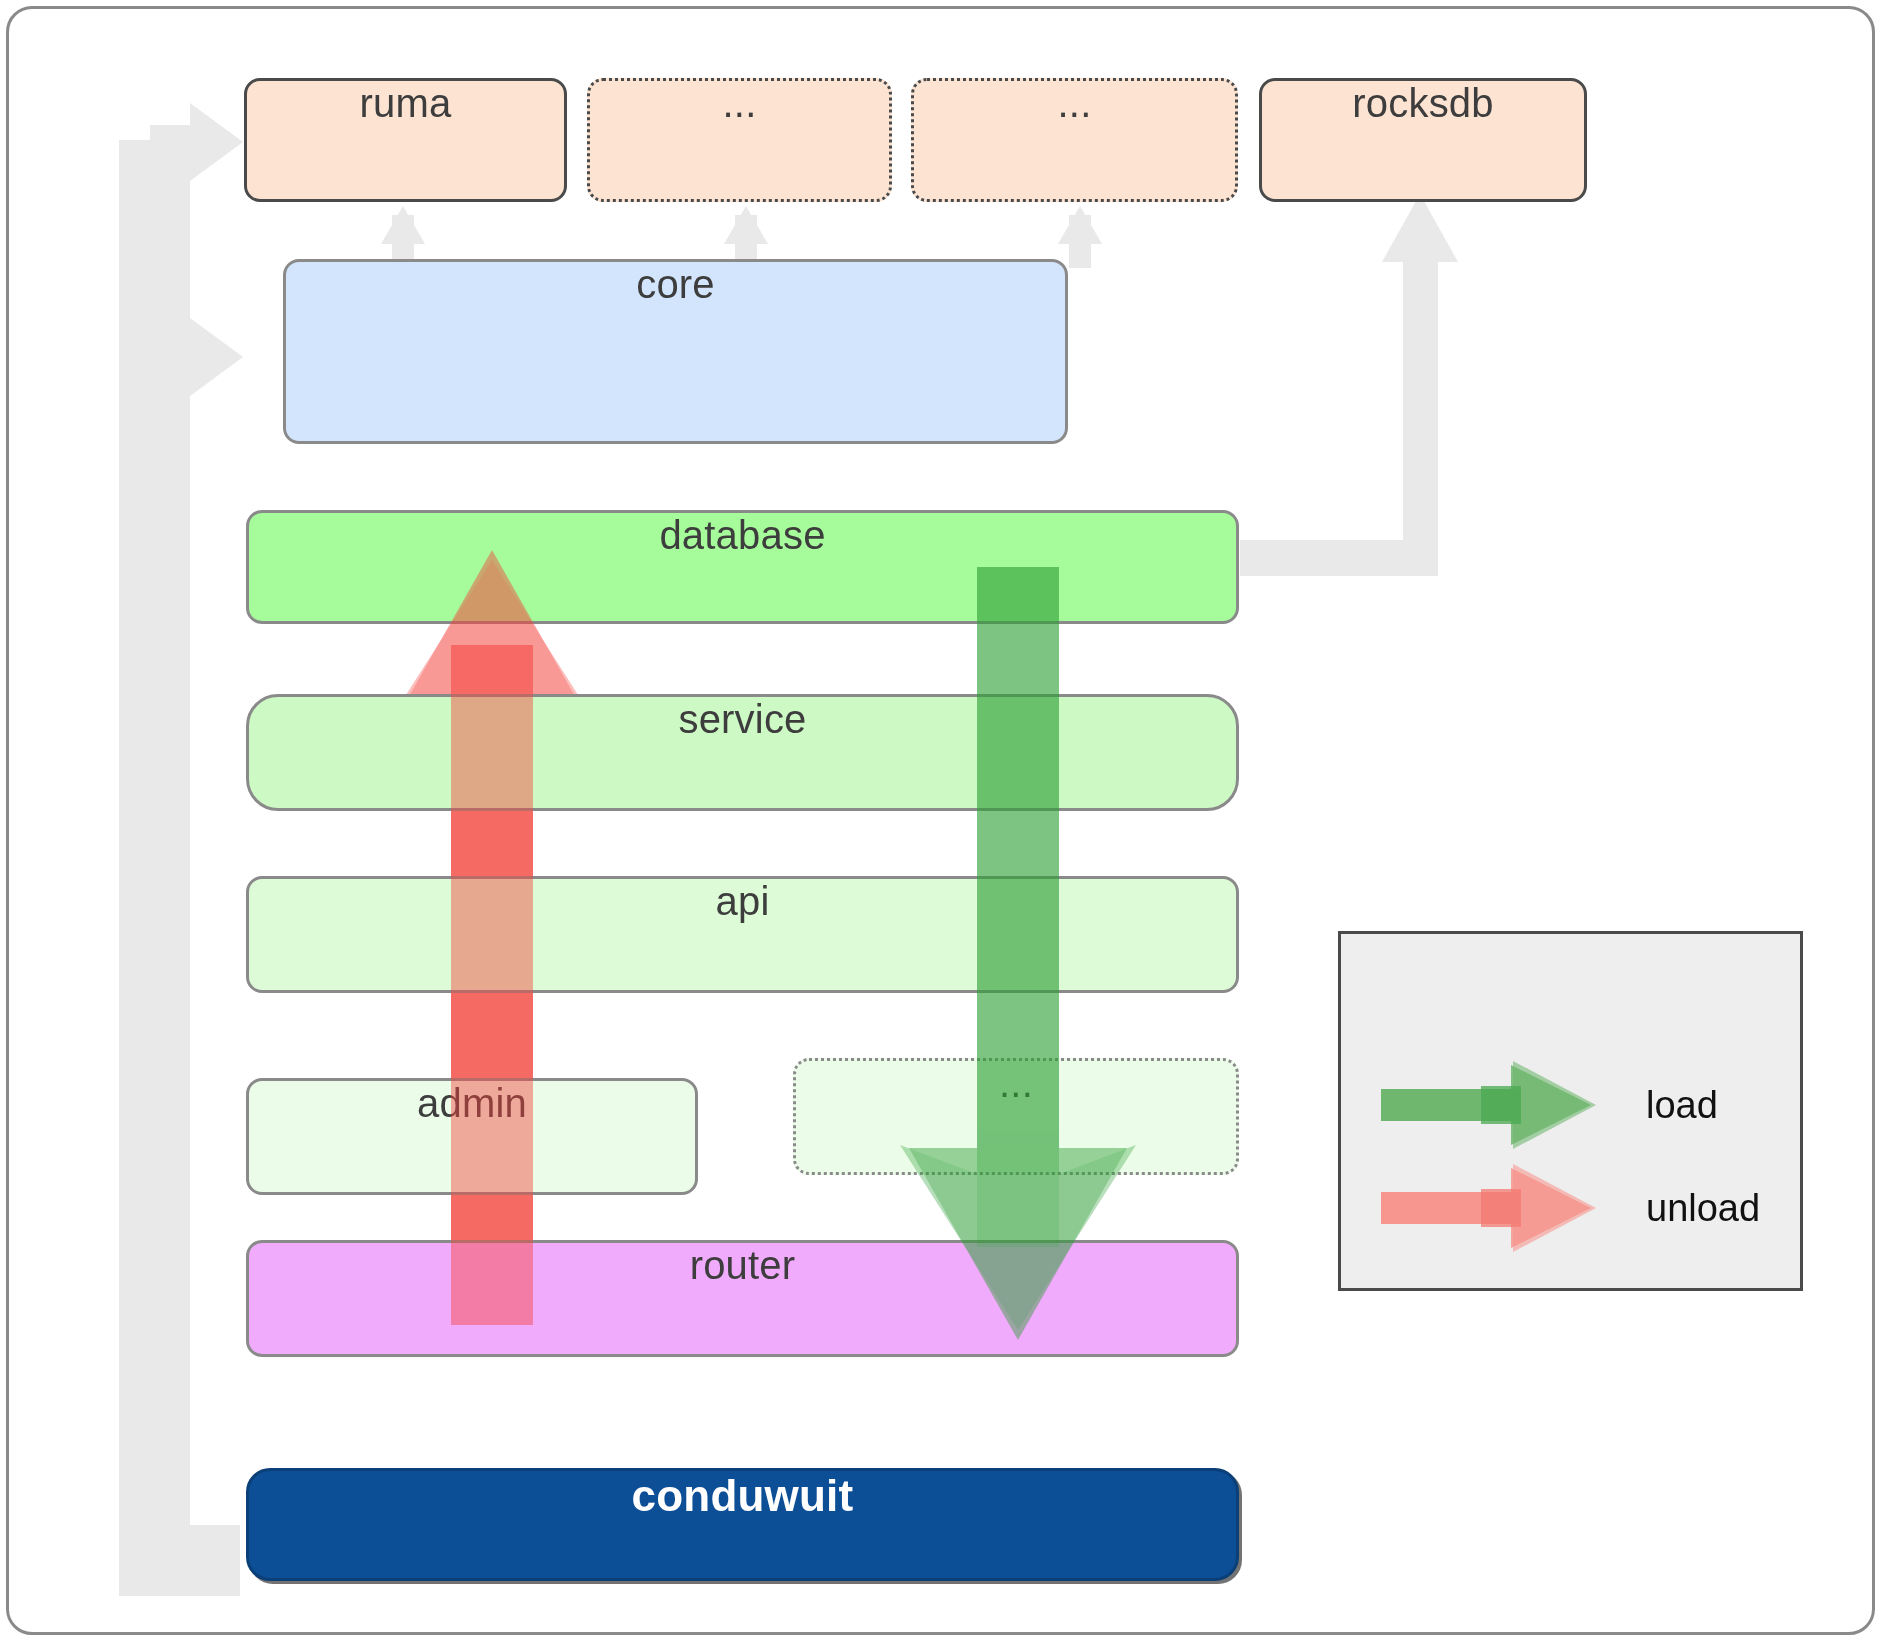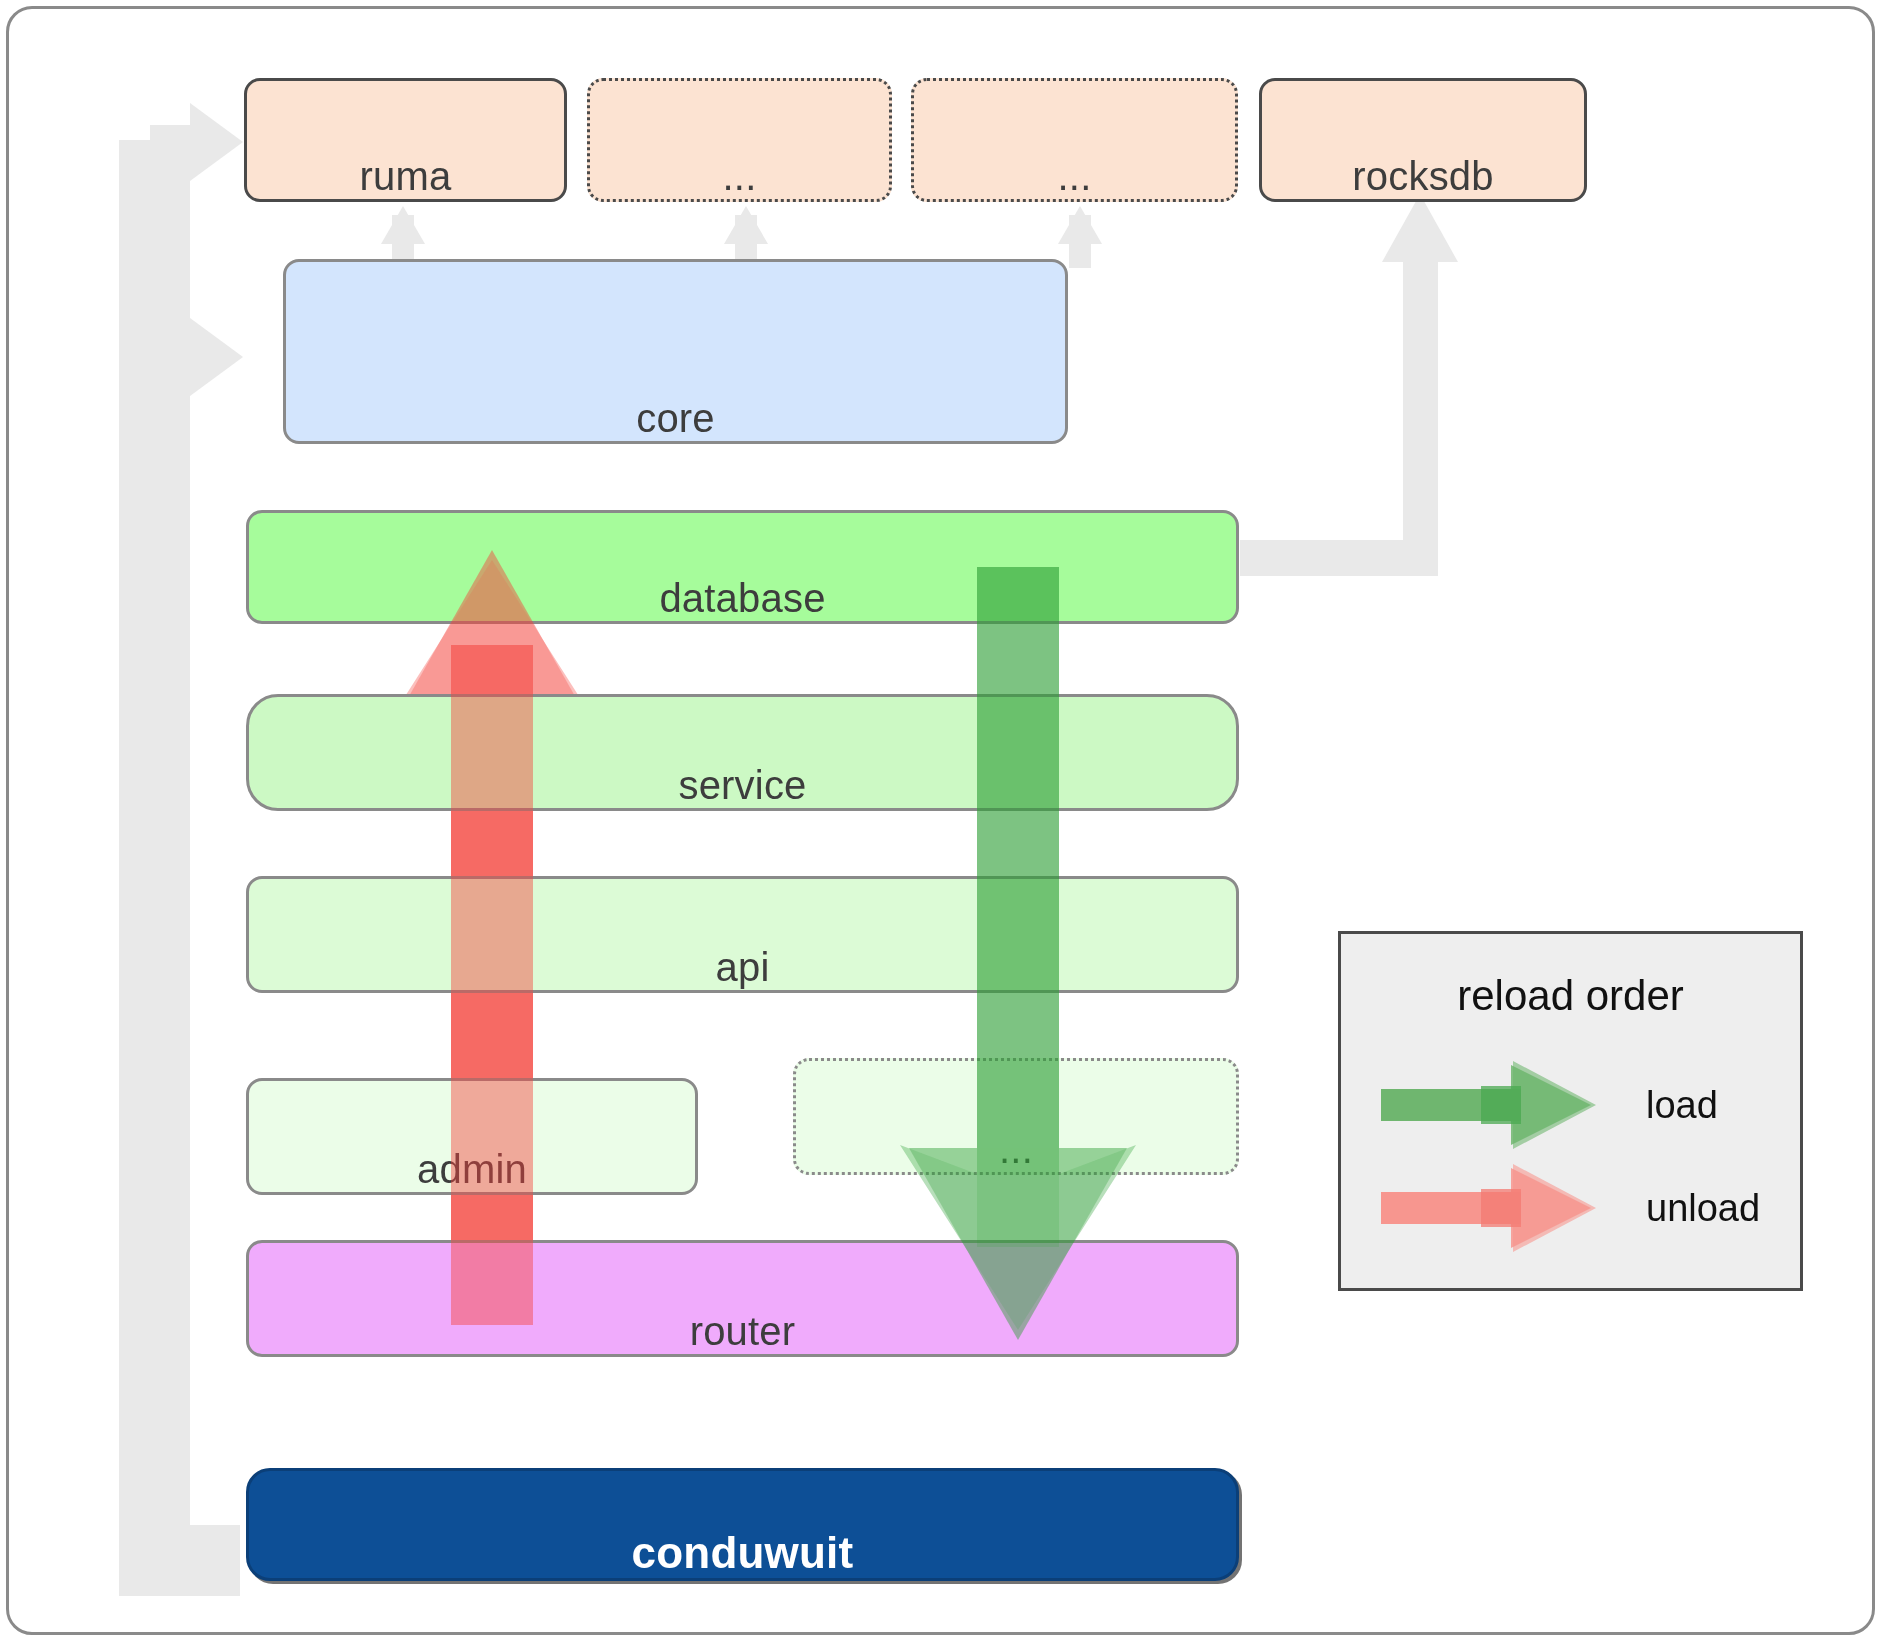--- a/index.html
+++ b/index.html
@@ -8,21 +8,21 @@
     width:1883px;height:1643px;position:relative;overflow:hidden;
   }
   .canvas{
     position:absolute;left:6px;top:6px;width:1869px;height:1629px;
     border:3px solid #8a8a8a;border-radius:26px;background:#fff;box-sizing:border-box;
   }
   .svg-layer{position:absolute;left:0;top:0;}
 
   .box{
     position:absolute;box-sizing:border-box;
-    display:flex;align-items:flex-end;justify-content:center;
+    display:flex;align-items:flex-start;justify-content:center;
     border-radius:14px;
     color:#3d3d3d;
     letter-spacing:.2px;
   }
   .box span{pointer-events:none;}
 
   
   .dep{
     background:#fce3d2;border:3px solid #4a4a4a;border-radius:16px;
     font-size:40px;height:124px;
@@ -156,21 +156,20 @@
 
 <svg class="svg-layer" width="1883" height="1643">
   <rect x="451" y="645" width="82" height="680" fill="#f4433c" opacity="0.45"></rect>
 </svg>
 
 <div class="box app" style="left:246px;top:1468px;width:993px;height:113px;">
   <span>conduwuit</span>
 </div>
 
 <div class="legend">
-  <div class="legend-title">reload order</div>
 
   <svg width="465" height="360" style="position:absolute;left:0;top:0;">
     <g opacity="0.85">
       <rect x="40" y="155" width="140" height="32" fill="#5aad5a"></rect>
       <path d="M250 171 L170 131 L170 211 Z" fill="#5aad5a" opacity="0.85"></path>
       <path d="M255 171 L172 127 L172 155 L148 155 L148 187 L172 187 L172 215 Z" fill="#5aad5a" opacity="0.6"></path>
       <rect x="140" y="152" width="40" height="38" fill="#2e9e36" opacity="0.75"></rect>
     </g>
     <g opacity="0.85">
       <rect x="40" y="258" width="140" height="32" fill="#f9877f"></rect>

